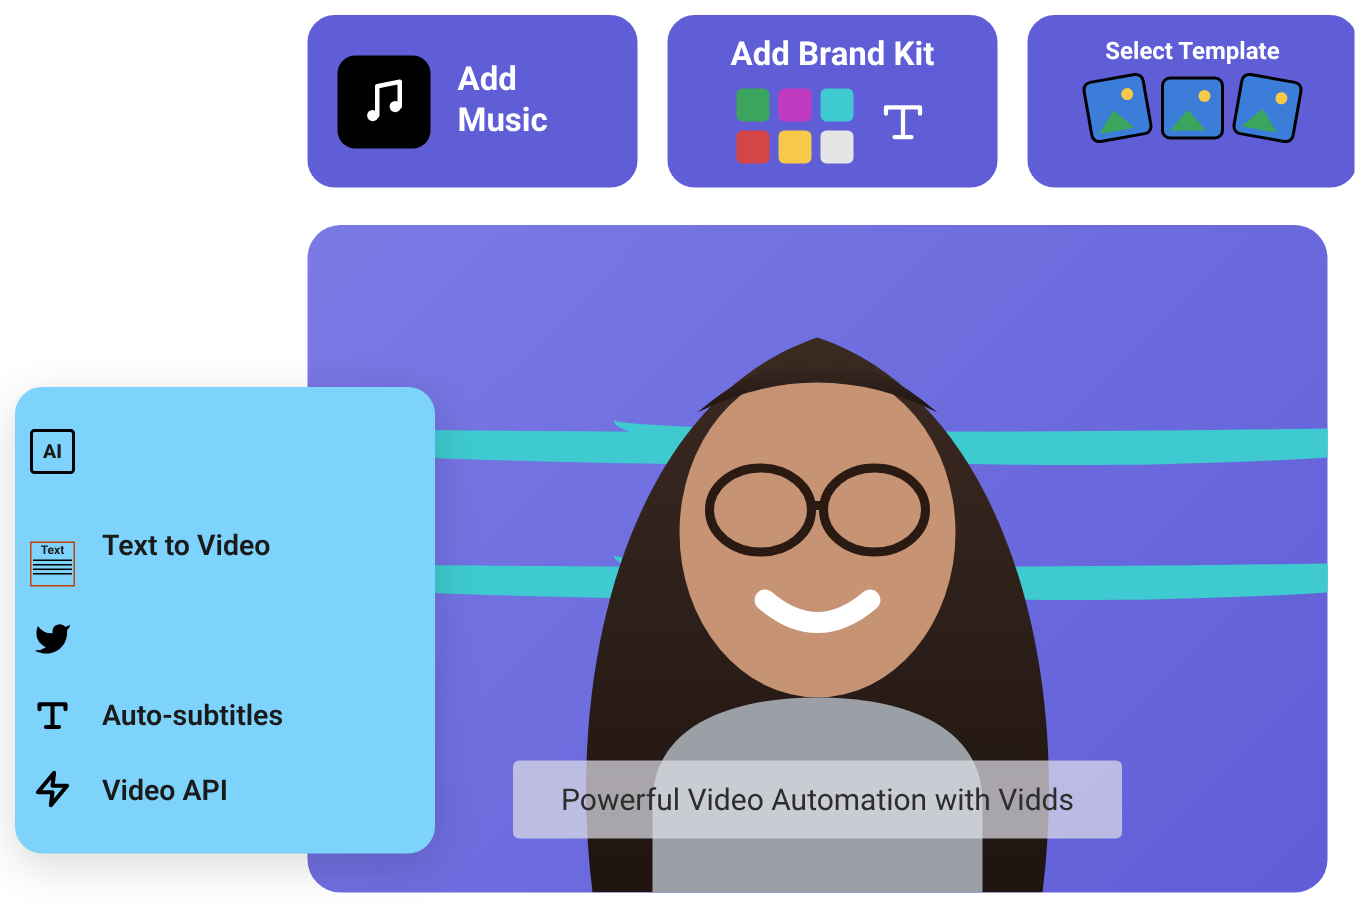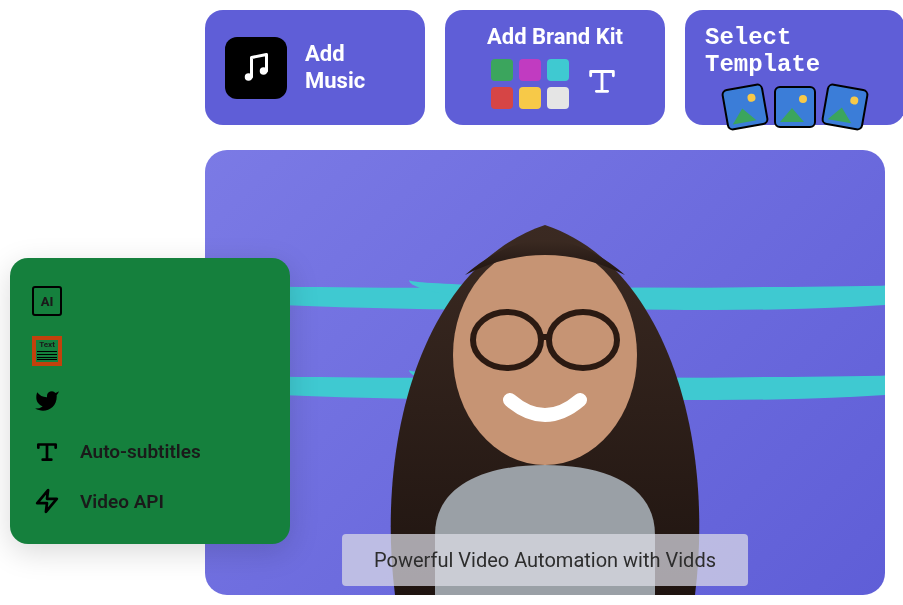--- a/index.html
+++ b/index.html
@@ -76,23 +76,22 @@
       color: #fff;
       font-size: 32px;
       margin-left: 6px;
     }
     .card-template {
       width: 220px;
       flex-direction: column;
       padding: 14px 20px;
     }
     .card-template-title {
-      font-size: 24px;
+      font-size: 16px;
       margin-bottom: 8px;
-      font-family: Liberation Mono, monospace;
     }
     .thumbs {
       display: flex;
       gap: 8px;
     }
     .thumb {
       width: 42px;
       height: 42px;
       background: #3B7DD8;
       border: 2px solid #000;
@@ -150,39 +149,39 @@
     .person {
       position: absolute;
       bottom: 0;
       left: 50%;
       transform: translateX(-50%);
       width: 420px;
       height: 440px;
     }
     .caption {
       position: absolute;
-      bottom: 9px;
+      bottom: 36px;
       left: 50%;
       transform: translateX(-50%);
       background: rgba(220,220,230,0.72);
       color: #2d2d2d;
       font-size: 20px;
       padding: 14px 32px;
       border-radius: 4px;
       white-space: nowrap;
     }
     .sidebar {
       position: absolute;
       top: 258px;
       left: 10px;
       width: 280px;
-      background: #15803d;
+      background: #7dd3fc;
       border-radius: 18px;
       box-shadow: 0 8px 30px rgba(0,0,0,0.15);
-      padding: 18px 16px;
+      padding: 18px 4px;
       z-index: 10;
     }
     .side-item {
       display: flex;
       align-items: center;
       gap: 18px;
       padding: 10px 6px;
       font-size: 19px;
       font-weight: 600;
       color: #1a1a1a;
@@ -197,24 +196,25 @@
       font-size: 16px;
     }
     .ai-icon {
       border: 2px solid #000;
       border-radius: 3px;
       font-size: 13px;
     }
     .text-icon {
       flex-direction: column;
       justify-content: flex-start;
-      border: 4px solid #c2410c;
+      border: 1px solid #c2410c;
       font-size: 7px;
       line-height: 1;
       padding: 1px;
+      margin-top: 25px;
     }
     .text-icon .thdr {
       font-weight: 700;
       font-size: 8px;
       margin-bottom: 1px;
     }
     .text-icon .tline {
       width: 100%;
       height: 1px;
       background: #000;
@@ -295,20 +295,21 @@
     <div class="side-icon ai-icon">AI</div>
   </div>
   <div class="side-item">
     <div class="side-icon text-icon">
       <div class="thdr">Text</div>
       <div class="tline"></div>
         <div class="tline"></div>
         <div class="tline"></div>
         <div class="tline"></div>
     </div>
+    <span>Text to Video</span>
   </div>
   <div class="side-item">
     <div class="side-icon">
       <svg width="26" height="26" viewBox="0 0 24 24" fill="#000">
           <path d="M23 3a10.9 10.9 0 0 1-3.14 1.53 4.48 4.48 0 0 0-7.86 3v1A10.66 10.66 0 0 1 3 4s-4 9 5 13a11.64 11.64 0 0 1-7 2c9 5 20 0 20-11.5a4.5 4.5 0 0 0-.08-.83A7.72 7.72 0 0 0 23 3z"></path>
         </svg>
     </div>
   </div>
   <div class="side-item">
     <div class="side-icon">

